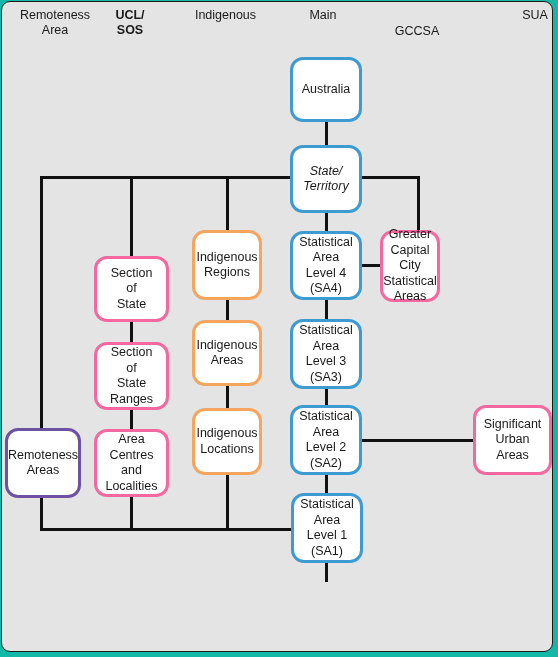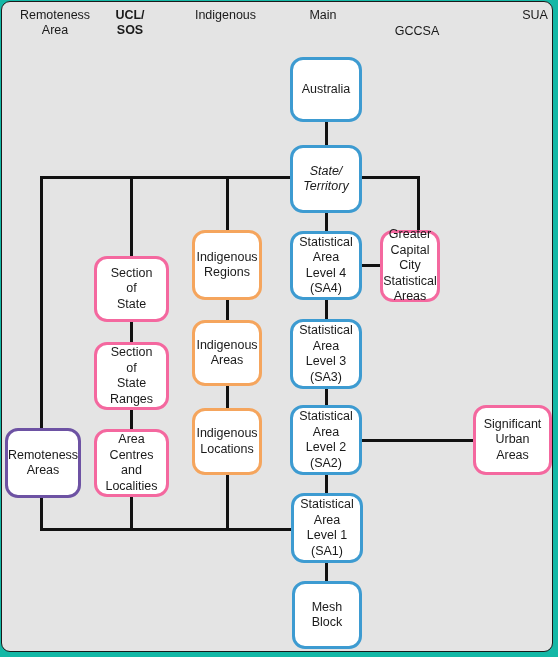--- a/index.html
+++ b/index.html
@@ -126,22 +126,20 @@
   <div class="node blue" style="left: 290px; top: 405px; width: 72px; height: 70px; border-color: rgb(61, 155, 209);">Statistical
 Area
 Level 2
 (SA2)</div>
 
   <div class="node blue" style="left: 291px; top: 493px; width: 72px; height: 70px; border-color: rgb(61, 155, 209);">Statistical
 Area
 Level 1
 (SA1)</div>
 
-  <div class="node blue" style="left: 292px; top: 581px; width: 70px; height: 68px; border-color: rgb(61, 155, 209);">Mesh
-Block</div>
 
   <div class="node pink" style="left: 380px; top: 230px; width: 60px; height: 72px; border-color: rgb(244, 104, 159);">Greater
 Capital City
 Statistical
 Areas</div>
 
   <div class="node pink" style="left: 473px; top: 405px; width: 79px; height: 70px; border-color: rgb(244, 104, 159);">Significant
 Urban Areas</div>
 
   <div class="node pink" style="left: 94px; top: 256px; width: 75px; height: 66px; border-color: rgb(244, 104, 159);">Section

